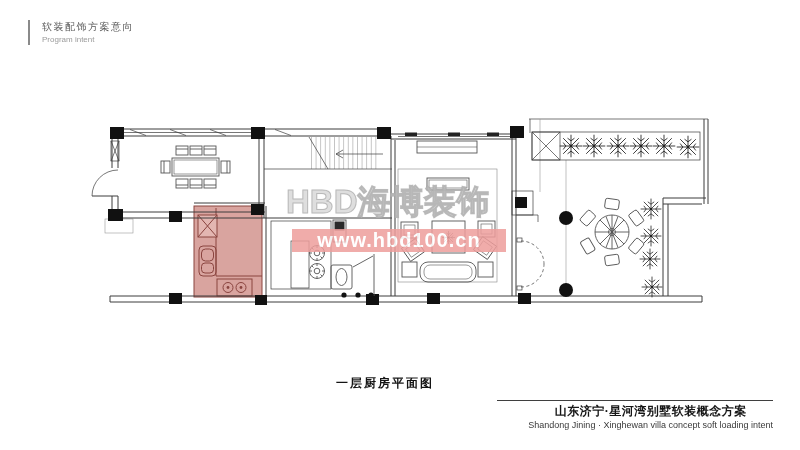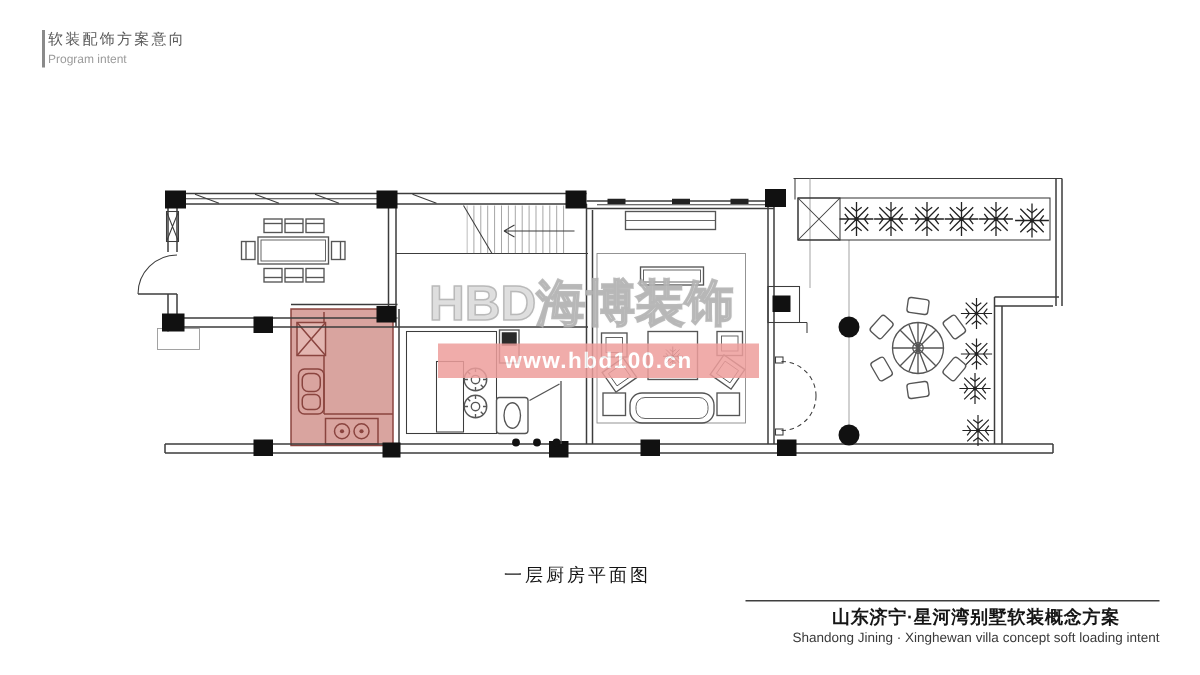--- a/index.html
+++ b/index.html
@@ -2,45 +2,45 @@
 <html style="--highlight-fill: #d9a49f; --highlight-light: #e3b6b1; --highlight-stroke: #8a443f; --watermark-band: #ee9e9c; --watermark-url-text: #ffffff; --watermark-brand: #c6c6c6; --line: #3c3c3c; --furniture: #555555; --column: #111111;"><head>
 <meta charset="utf-8">
 <style>
   html,body{margin:0;padding:0;}
   body{
     width:800px;height:450px;position:relative;overflow:hidden;
     background:#ffffff;
     font-family:"Liberation Sans", sans-serif;
   }
   
-  .hdr{position:absolute;left:28px;top:20px;border-left:2px solid #8a8a8a;padding-left:2px;}
+  .hdr{position:absolute;left:28px;top:20px;border-left:2px solid #8a8a8a;padding-left:12px;}
   .hdr-cn{font-size:10px;color:#5a5a5a;letter-spacing:1.5px;line-height:14px;}
   .hdr-en{font-size:8px;color:#9b9b9b;line-height:11px;}
   
   .plan-svg{position:absolute;left:0;top:0;}
   
   .wm-brand{
     position:absolute;left:286px;top:180px;width:235px;
     font-size:33px;font-weight:bold;letter-spacing:0px;white-space:nowrap;
     color:rgba(235,235,235,0.55);
     -webkit-text-stroke:1px rgba(170,170,170,0.75);
     text-shadow:0 0 1px rgba(160,160,160,0.5);
     pointer-events:none;
   }
   .wm-band{
     position:absolute;left:292px;top:229px;width:214px;height:23px;
     background:var(--watermark-band,#ee9e9c);opacity:0.85;
     display:flex;align-items:center;justify-content:center;
     pointer-events:none;
   }
-  .wm-url{font-size:15px;font-weight:bold;letter-spacing:1px;color:var(--watermark-url-text,#fff);}
+  .wm-url{font-size:20px;font-weight:bold;letter-spacing:1px;color:var(--watermark-url-text,#fff);}
   
   .caption{
     position:absolute;left:285px;top:375px;width:200px;text-align:center;
-    font-size:12px;font-weight:normal;letter-spacing:2px;color:#141414;
+    font-size:12px;font-weight:bold;letter-spacing:2px;color:#141414;
   }
   
   .ftr-line{position:absolute;left:497px;top:400px;width:276px;height:1px;background:#3f3f3f;}
   .ftr{position:absolute;right:27px;top:404px;text-align:right;}
   .ftr-cn{font-size:12px;font-weight:bold;color:#161616;letter-spacing:0.5px;line-height:15px;text-align:center;}
   .ftr-en{font-size:9px;color:#3a3a3a;line-height:12px;}
   
   .w{stroke:var(--line,#3c3c3c);stroke-width:1;fill:none;}
   .w2{stroke:var(--line,#3c3c3c);stroke-width:0.7;fill:none;}
   .f{stroke:var(--furniture,#555);stroke-width:0.9;fill:none;}

